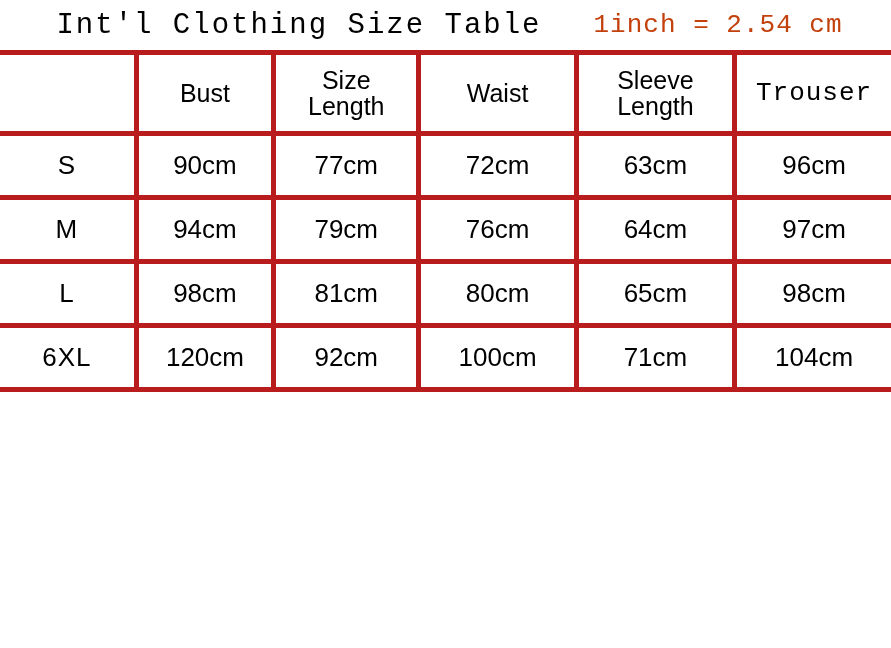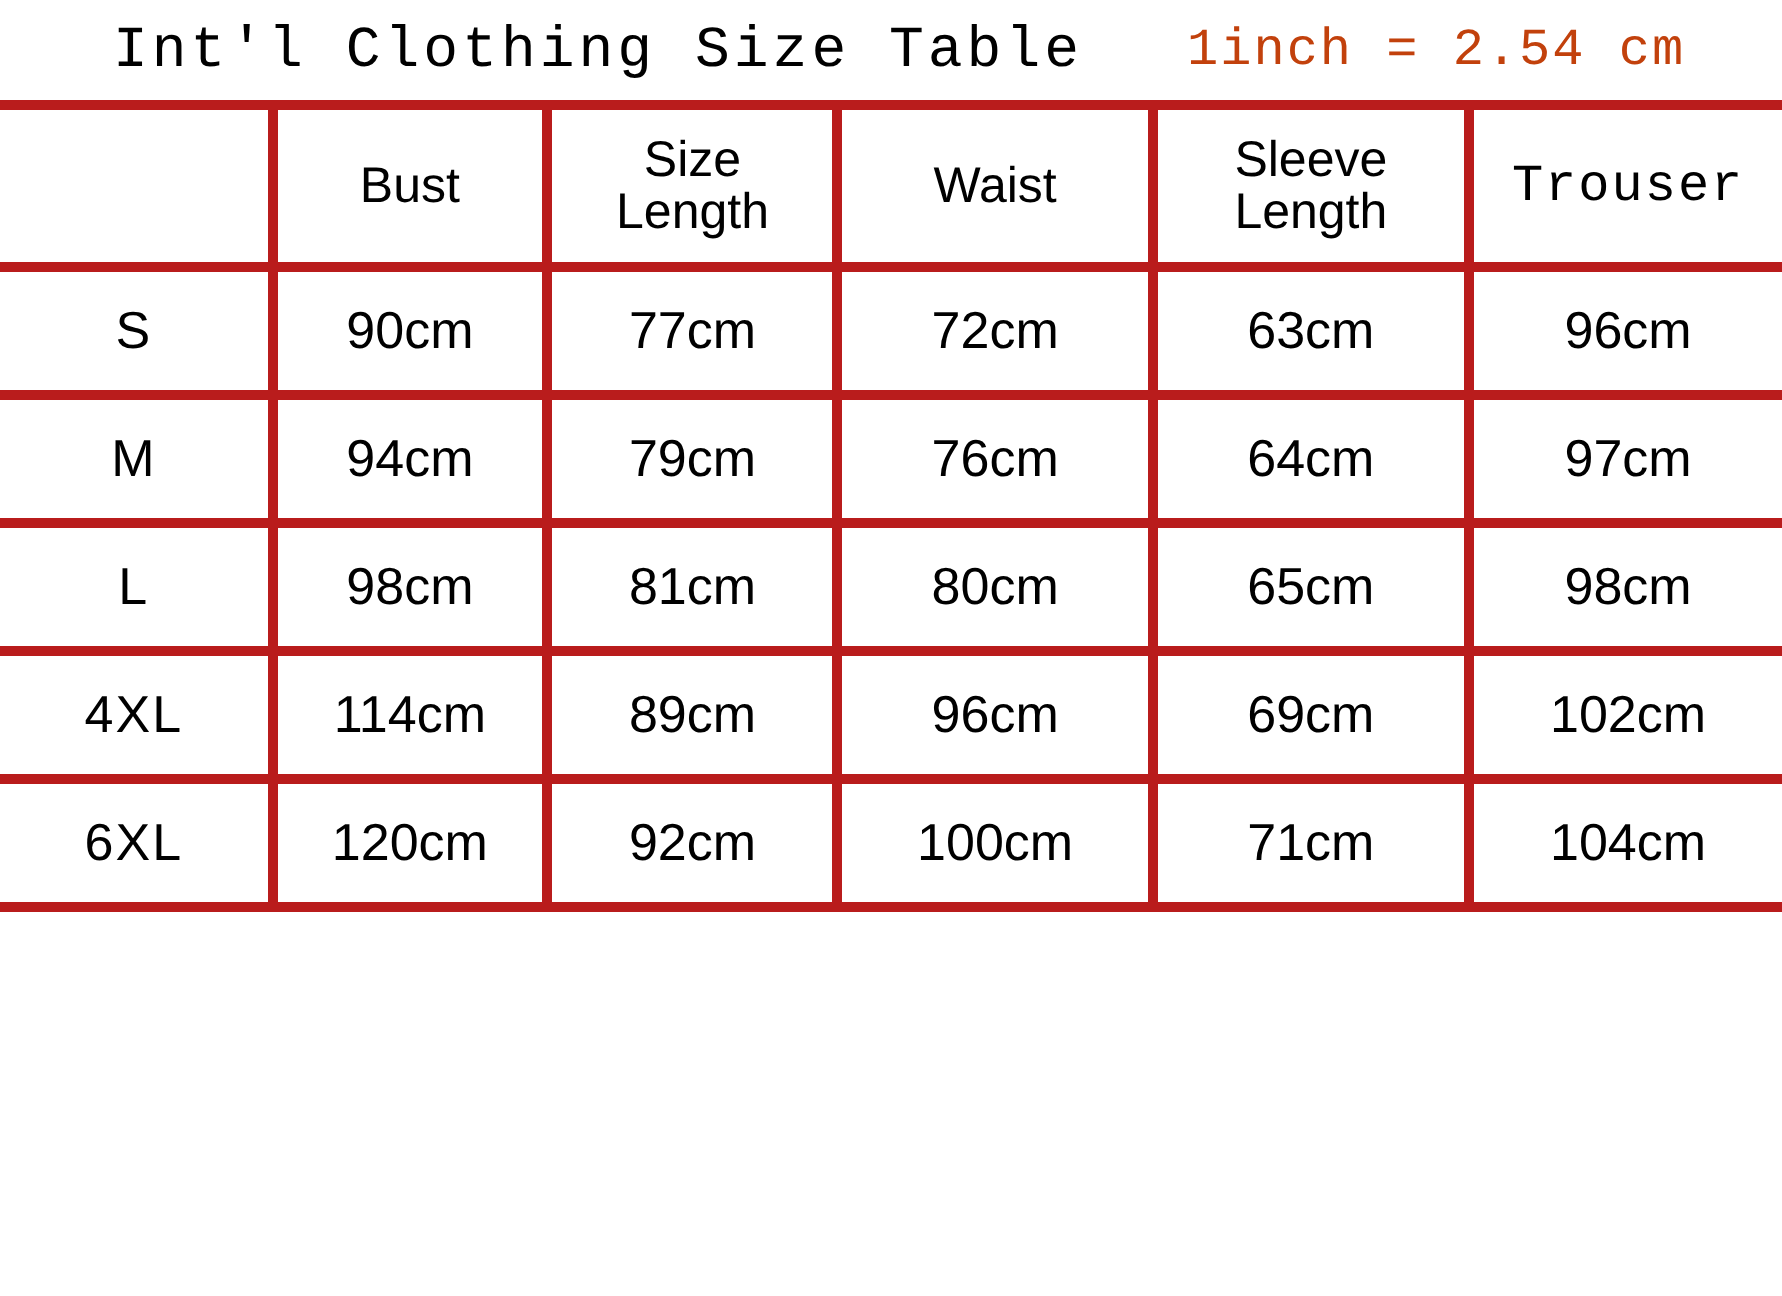--- a/index.html
+++ b/index.html
@@ -149,28 +149,20 @@
         <td>97cm</td>
       </tr>
       <tr>
         <td class="size-label">L</td>
         <td>98cm</td>
         <td>81cm</td>
         <td>80cm</td>
         <td>65cm</td>
         <td>98cm</td>
       </tr>
-      <tr>
-        <td class="size-label">4XL</td>
-        <td>114cm</td>
-        <td>89cm</td>
-        <td>96cm</td>
-        <td>69cm</td>
-        <td>102cm</td>
-      </tr>
       <tr class="row-last">
         <td class="size-label">6XL</td>
         <td>120cm</td>
         <td>92cm</td>
         <td>100cm</td>
         <td>71cm</td>
         <td>104cm</td>
       </tr>
     </tbody>
   </table>

